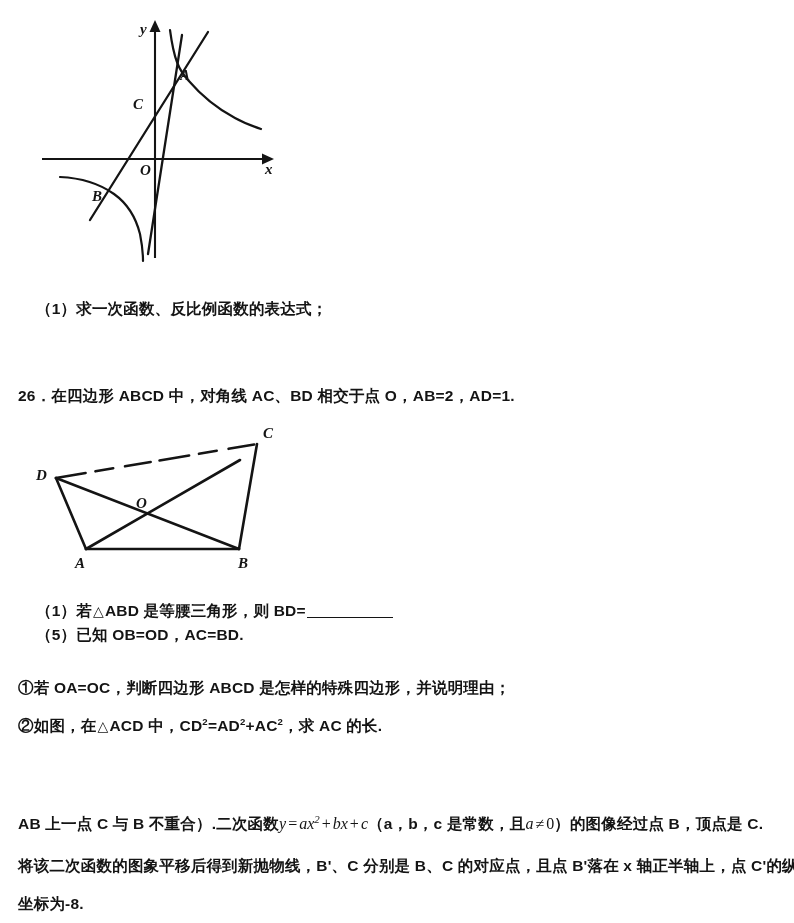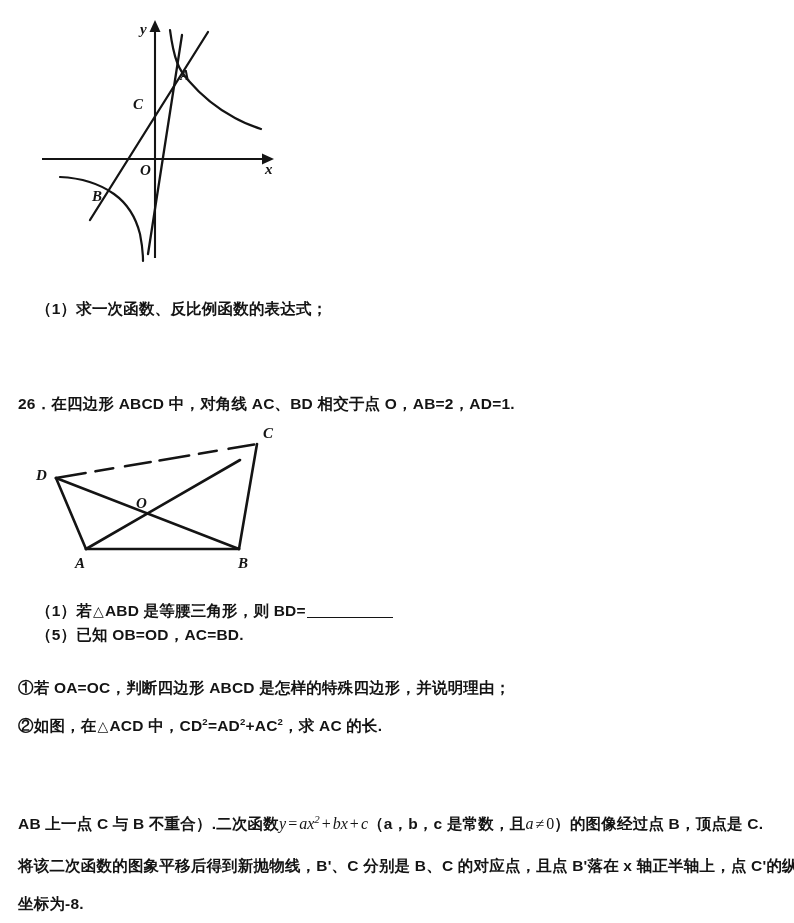--- a/index.html
+++ b/index.html
@@ -156,21 +156,21 @@
       <text x="103" y="101" font-family="Liberation Serif, serif" font-size="15" font-style="italic" font-weight="bold" fill="#141414">C</text>
       <text x="62" y="193" font-family="Liberation Serif, serif" font-size="15" font-style="italic" font-weight="bold" fill="#141414">B</text>
     </svg>
   </div>
 
   <div class="line indent-1" style="top:290px;margin-top:8px;">
     <span>（1）求一次函数、反比例函数的表达式；</span>
   </div>
 
 
-  <div class="line indent-0" style="top:393px;">
+  <div class="line indent-0" style="top:385px;">
     <span class="q-num">26．</span><span>在四边形 ABCD 中，对角线 AC、BD 相交于点 O，AB=2，AD=1.</span>
   </div>
 
   <div class="figure" id="figure-quadrilateral">
     <svg width="280" height="155" viewBox="0 0 280 155">
 
       <line x1="26" y1="60" x2="227" y2="26" stroke="#141414" stroke-width="2.6" stroke-dasharray="30 10 18 12 26 9" stroke-linecap="round"></line>
 
       <line x1="26" y1="60" x2="56" y2="131" stroke="#141414" stroke-width="2.6" stroke-linecap="round"></line>
       <line x1="56" y1="131" x2="209" y2="131" stroke="#141414" stroke-width="2.6" stroke-linecap="round"></line>

